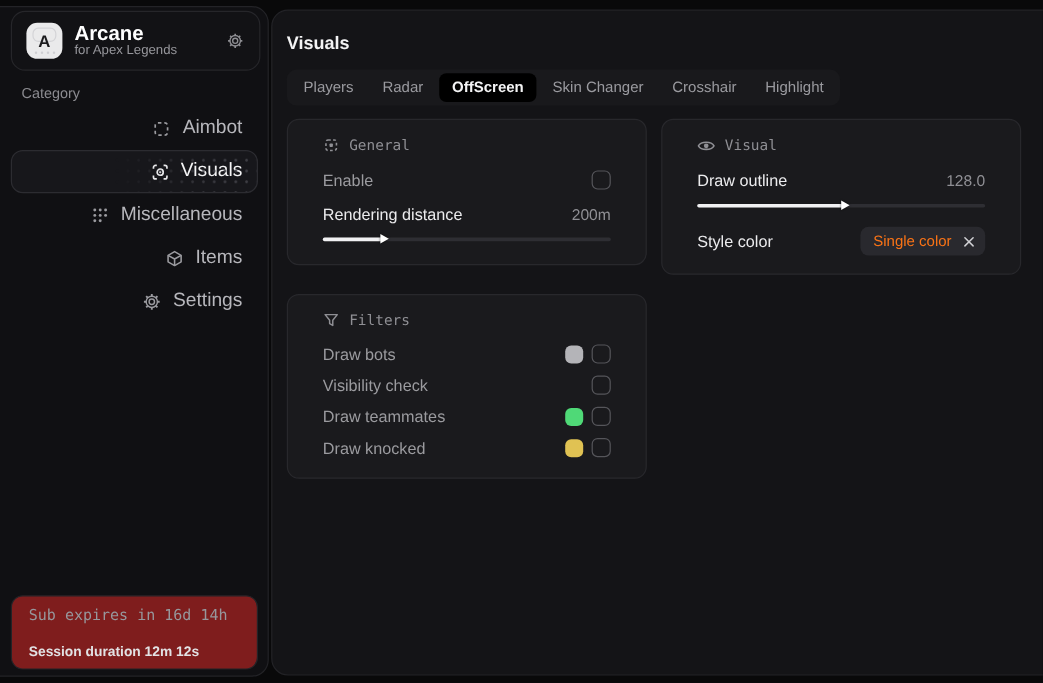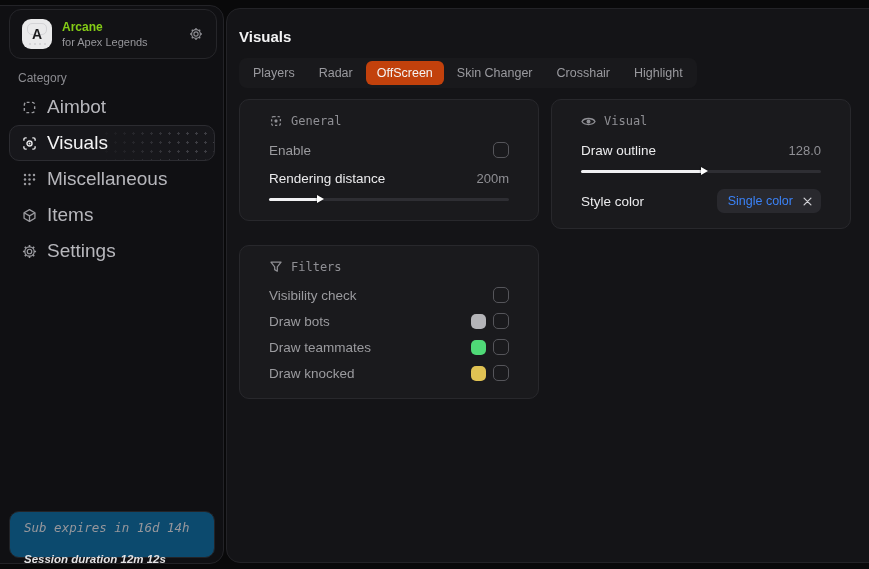--- a/index.html
+++ b/index.html
@@ -28,51 +28,51 @@
   .app-card{margin:3px 6px 0 8px;height:50px;border:1px solid #26262a;border-radius:12px;
     display:flex;align-items:center;padding:0 10px 0 12px;box-sizing:border-box;background:#121215;}
   .logo{position:relative;width:30px;height:30px;border-radius:9px;background:#eaeaeb;
     display:flex;align-items:center;justify-content:center;flex:0 0 auto;}
   .logo::before{content:"";position:absolute;left:5px;right:5px;top:4px;height:12px;
     border:1.5px solid #d4d4d7;border-radius:5px;box-sizing:border-box;}
   .logo::after{content:"";position:absolute;left:7px;bottom:4px;width:2px;height:2px;border-radius:50%;
     background:#cfcfd3;box-shadow:5px 0 0 #cfcfd3,10px 0 0 #cfcfd3,15px 0 0 #cfcfd3;}
   .logo-letter{position:relative;z-index:1;font-size:14px;font-weight:800;color:#1b1b1d;line-height:1;}
   .app-meta{margin-left:10px;flex:1;min-width:0;}
-  .app-name{font-size:12px;font-weight:700;color:#84cc16;line-height:15px;}
+  .app-name{font-size:17px;font-weight:700;color:#ffffff;line-height:15px;}
   .app-sub{font-size:11px;color:#96969b;line-height:14px;}
   .icon-btn{width:20px;height:20px;display:flex;align-items:center;justify-content:center;color:#8e8e93;cursor:pointer;}
 
   
   .cat-label{margin:12px 0 4px 17px;font-size:12px;color:#8b8b90;}
   .nav{padding:0 8px;}
   .nav-item{position:relative;height:36px;display:flex;align-items:center;gap:10px;
-    padding:0 12px;border-radius:10px;color:#b7b7bc;font-size:19px;cursor:pointer;
-    border:1px solid transparent;box-sizing:border-box;}
+    padding:0 12px;border-radius:10px;color:#b7b7bc;font-size:16px;cursor:pointer;
+    border:1px solid transparent;box-sizing:border-box;justify-content:flex-end;}
   .nav-item .nicon{color:#9a9a9f;flex:0 0 auto;}
   .nav-item.active{background:#17171b;border-color:#2c2c31;color:#f4f4f5;}
   .nav-item.active .nicon{color:#e6e6e8;}
   .nav-item.active::after{content:"";position:absolute;inset:0;border-radius:10px;pointer-events:none;
     background-image:radial-gradient(#3e3e44 1.1px,transparent 1.2px);background-size:9px 9px;background-position:2px 3px;
     -webkit-mask-image:linear-gradient(to right,transparent 42%,#000 88%);
     mask-image:linear-gradient(to right,transparent 42%,#000 88%);}
 
   
-  .sub-card{position:absolute;left:8px;right:8px;bottom:5px;height:47px;border:1px solid #232327;
-    border-radius:10px;padding:8px 0 0 14px;box-sizing:border-box;background:#0c4a6e;font-style:italic;}
+  .sub-card{position:absolute;left:8px;right:8px;bottom:5px;height:62px;border:1px solid #232327;
+    border-radius:10px;padding:8px 0 0 14px;box-sizing:border-box;background:#7f1d1d;}
   .sub-line1{font-size:12.5px;color:#97979c;line-height:16px;}
   .sub-line2{font-size:11.5px;font-weight:600;color:#e2e2e4;line-height:15px;margin-top:16px;}
 
   
   .page-title{font-size:15px;font-weight:700;color:#f3f3f4;line-height:18px;}
   .tabbar{margin-top:12px;display:inline-flex;align-items:center;background:#19191c;
     border-radius:8px;padding:3px;gap:2px;}
   .tab{height:24px;display:flex;align-items:center;padding:0 11px;border-radius:6px;
     font-size:12.5px;color:#9a9a9f;cursor:pointer;white-space:nowrap;}
-  .tab.active{background:#c2410c;color:#f4f4f5;font-weight:400;}
+  .tab.active{background:#000000;color:#f4f4f5;font-weight:700;}
 
   .grid{margin-top:11px;display:grid;grid-template-columns:300px 300px;column-gap:12px;row-gap:16px;align-items:start;}
   .card{background:#1a1a1d;border:1px solid #28282c;border-radius:10px;padding:12px 29px;box-sizing:border-box;}
   .card-head{display:flex;align-items:center;gap:8px;height:18px;margin-bottom:6px;color:#8f8f94;}
   .card-title{font-size:12px;color:#8f8f94;}
   .row{display:flex;align-items:center;height:28px;}
   .row.short{height:26px;}
   .row-label{font-size:13.5px;color:#9b9b9f;}
   .row-label.bright{color:#ebebed;}
   .row-value{margin-left:auto;font-size:13px;color:#8f8f94;text-align:right;}
@@ -83,21 +83,21 @@
 
   .slider{position:relative;height:12px;display:flex;align-items:center;margin:1px 0 3px 0;cursor:pointer;}
   .slider .track{width:100%;height:3px;border-radius:2px;background:#2e2e33;}
   .slider .fill{position:absolute;left:0;height:3px;border-radius:2px;background:#f1f1f3;}
   .slider .thumb{position:absolute;margin-left:-2px;width:0;height:0;
     border-left:7px solid #fff;border-top:4.5px solid transparent;border-bottom:4.5px solid transparent;
     filter:drop-shadow(0 0 1px rgba(0,0,0,.6));}
 
   .chip{margin-left:auto;display:flex;align-items:center;background:#29292e;border-radius:7px;
     height:24px;padding:0 9px 0 11px;cursor:pointer;}
-  .chip-label{font-size:12.5px;color:#3b82f6;}
+  .chip-label{font-size:12.5px;color:#f97316;}
   .chip-x{margin-left:10px;color:#cfcfd3;display:flex;align-items:center;cursor:pointer;}
 
   .visual-card .row-gap{height:6px;}
 </style>
 </head>
 <body>
 
 <div class="edge-glow"></div>
 
 <div class="sidebar">
@@ -276,29 +276,29 @@
       <div class="card">
         <div class="card-head">
           <span>
             <svg width="14" height="14" viewBox="0 0 16 16" fill="none" stroke="currentColor" stroke-width="1.4" stroke-linejoin="round">
               <path d="M2.2 2.5h11.6L9.5 7.9v4.9L6.5 11V7.9Z"></path>
             </svg>
           </span>
           <span class="card-title mono">Filters</span>
         </div>
         <div class="row short">
+          <span class="row-label">Draw bots</span>
+          <div class="controls">
+            <div class="swatch" style="background-color: rgb(180, 180, 184);"></div>
+            <div class="checkbox"></div>
+          </div>
+        </div>
+        <div class="row short">
           <span class="row-label">Visibility check</span>
           <div class="controls">
-            <div class="checkbox"></div>
-          </div>
-        </div>
-        <div class="row short">
-          <span class="row-label">Draw bots</span>
-          <div class="controls">
-            <div class="swatch" style="background-color: rgb(180, 180, 184);"></div>
             <div class="checkbox"></div>
           </div>
         </div>
         <div class="row short">
           <span class="row-label">Draw teammates</span>
           <div class="controls">
             <div class="swatch" style="background-color: rgb(79, 217, 119);"></div>
             <div class="checkbox"></div>
           </div>
         </div>

